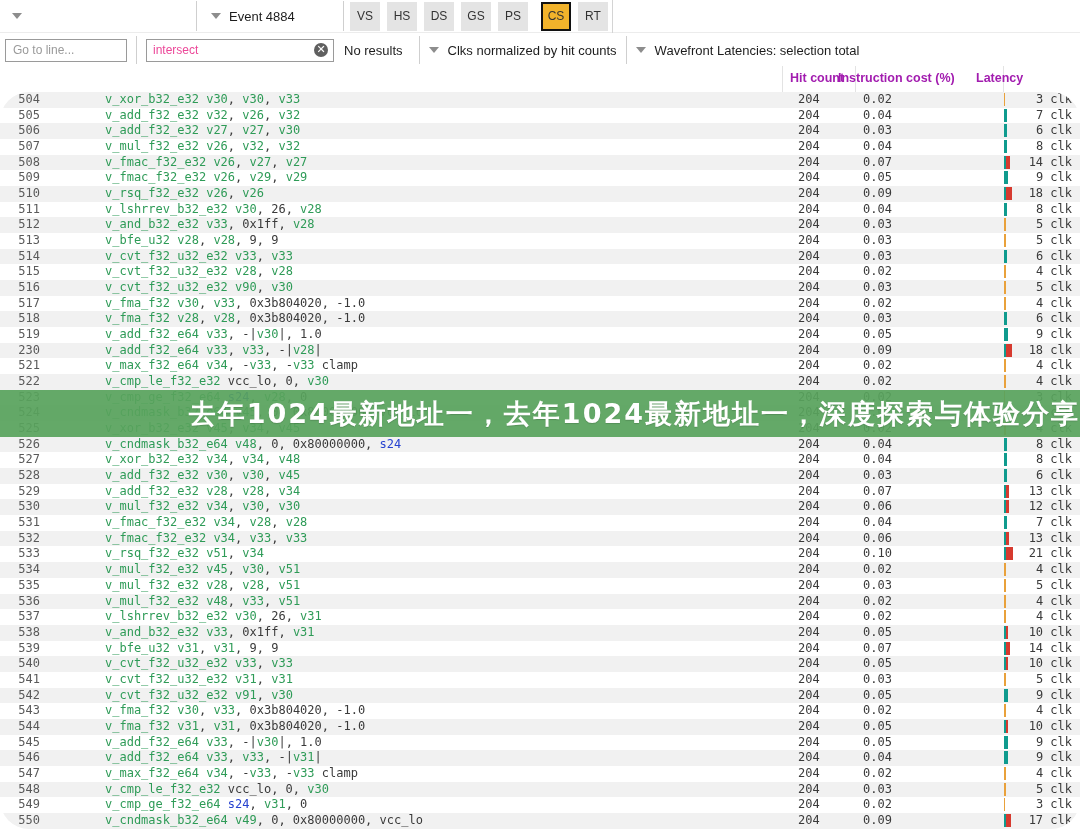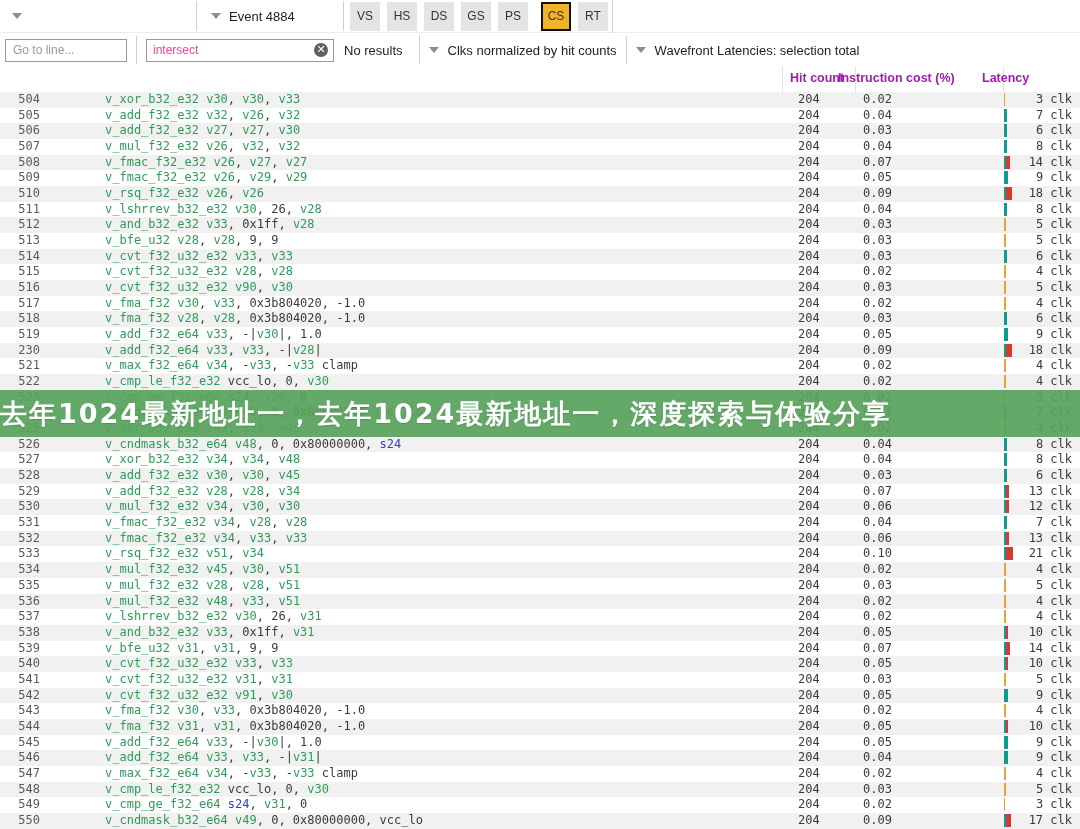--- a/index.html
+++ b/index.html
@@ -39,41 +39,41 @@
   .ddlabel { display:flex; align-items:center; gap:9px; font-size:13px; color:#1d1d1d; }
 
   
   .table-area { position:absolute; top:66px; left:0; right:0; bottom:0; background:#fff; }
   .col-div { position:absolute; top:0; bottom:0; width:1px; background:#e3e3e3; }
   .gutter-div { position:absolute; top:26px; bottom:0; left:48px; width:1px; background:#ebebeb; }
   .thead { position:relative; height:26px; font-weight:bold; font-size:12.5px; color:#a21caf; }
   .th { position:absolute; top:5px; }
   .th-hit { left:790px; }
   .th-cost { left:838px; }
-  .th-lat { left:976px;margin-left:6px; }
+  .th-lat { left:976px; }
 
   .rows { position:absolute; top:26px; left:0; right:0; bottom:0; overflow:hidden;
-    font-family:"DejaVu Sans Mono","Liberation Mono",monospace; font-size:12px; color:#3a3a3a; }
+    font-family:"DejaVu Sans Mono","Liberation Mono",monospace; font-size:12px; color:#3a3a3a;border-radius:29px; }
   .row { position:relative; height:15.68px; line-height:15.7px; white-space:pre; }
   .row:nth-child(odd) { background:#f1f1f1; }
   .row:nth-child(even) { background:#ffffff; }
   .ln { position:absolute; left:0; width:40px; text-align:right; color:#5a5a5a; }
   .instr { position:absolute; left:105px; }
   .instr i { font-style:normal; }
   .instr .g { color:#2e9b57; }
   .instr .b { color:#2743d0; }
   .hit { position:absolute; left:798px; }
   .cost { position:absolute; left:863px; }
   .latbar { position:absolute; left:1004px; top:1px; height:13px; }
   .lat { position:absolute; left:1005px; width:67px; text-align:right; }
 
   
   .banner { position:absolute; left:0; right:0; top:390px; height:47px;
     background:rgba(88,163,92,0.93); color:#fff; display:flex; align-items:center;
-    justify-content:flex-start; font-size:27px; font-weight:bold; letter-spacing:2px;
+    justify-content:flex-end; font-size:27px; font-weight:bold; letter-spacing:2px;
     white-space:nowrap; font-family:"DejaVu Sans",sans-serif;
     text-shadow:0 1px 1px rgba(0,0,0,0.15); }
 </style>
 </head>
 <body>
 
 <div class="app">
 
   <div class="toolbar-top">
     <div class="dd dd1">

